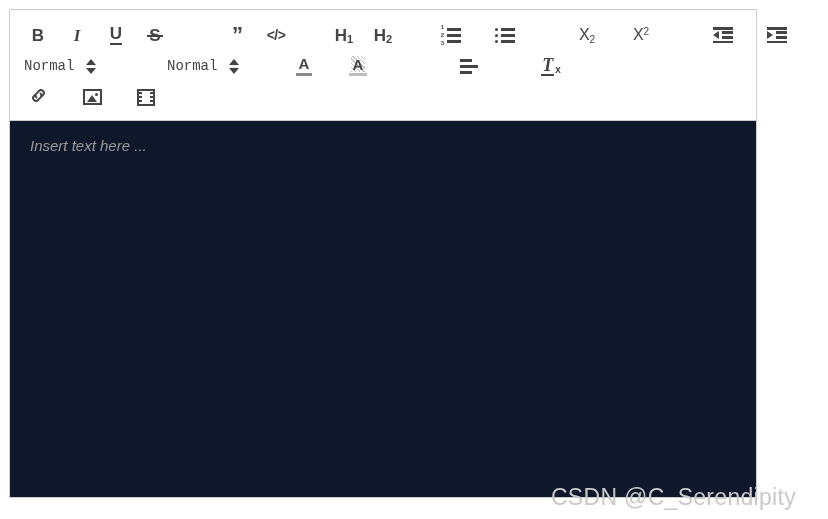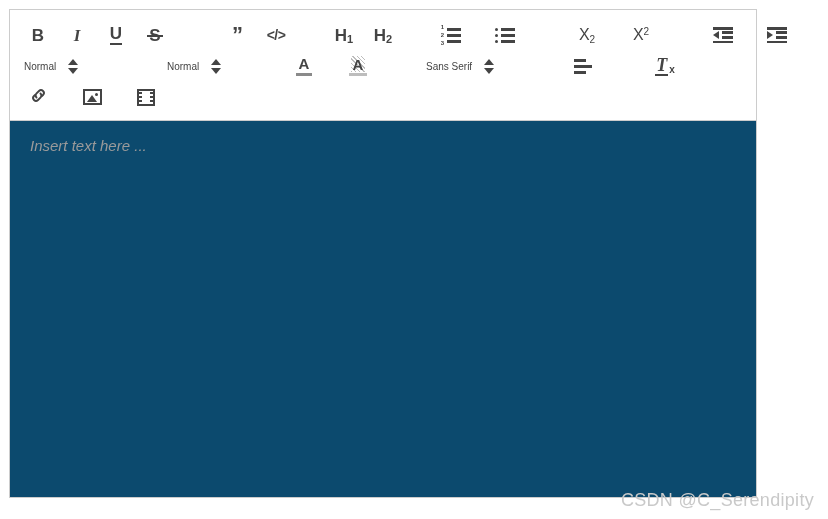--- a/index.html
+++ b/index.html
@@ -124,22 +124,22 @@
   
   .tb-select {
     display: inline-flex;
     align-items: center;
     height: 26px;
     cursor: pointer;
     user-select: none;
     color: #444444;
   }
   .tb-select .sel-label {
-    font-family: Liberation Sans, sans-serif;
-    font-size: 10px;
+    font-family: Liberation Mono, monospace;
+    font-size: 14px;
     color: #444444;
     white-space: nowrap;
   }
   .sel-arrows {
     display: inline-flex;
     flex-direction: column;
     align-items: center;
     justify-content: center;
     gap: 3px;
     margin-left: 12px;
@@ -301,38 +301,38 @@
       linear-gradient(#444444,#444444) right 0 top 1px / 3px 2px no-repeat,
       linear-gradient(#444444,#444444) right 0 top 5px / 3px 2px no-repeat,
       linear-gradient(#444444,#444444) right 0 top 9px / 3px 2px no-repeat;
   }
 
   
   #edit-area {
     flex: 1;
     padding: 14px 20px;
     box-sizing: border-box;
-    background: #0c4a6e;
+    background: #0f172a;
     cursor: text;
   }
   #placeholder {
     font-family: "Liberation Sans", sans-serif;
     font-style: italic;
     font-size: 15px;
     color: #9a9a9a;
     line-height: 1.4;
   }
 
   
   #watermark {
     position: absolute;
-    right: 14px;
+    right: 32px;
     bottom: 8px;
     font-family: "Liberation Sans", sans-serif;
-    font-size: 18px;
+    font-size: 23px;
     color: #c9c9c9;
     letter-spacing: 0.3px;
     white-space: nowrap;
   }
 </style>
 </head>
 <body>
 
 <div id="editor-widget">
 
@@ -461,27 +461,20 @@
         </span>
       </div>
 
       <div class="tb-btn gap-xl">
         <span class="icon-bgcolor-a">
           <span class="letter">A</span>
           <span class="bar"></span>
         </span>
       </div>
 
-      <div class="tb-select sel-w3">
-        <span class="sel-label">Sans Serif</span>
-        <span class="sel-arrows">
-            <i class="up"></i>
-            <i class="dn"></i>
-          </span>
-      </div>
 
       <div style="width:29px"></div>
 
       <div class="tb-btn gap-xl">
         <span class="icon-align">
           <span class="w1"></span>
             <span class="w2"></span>
             <span class="w3"></span>
         </span>
       </div>

